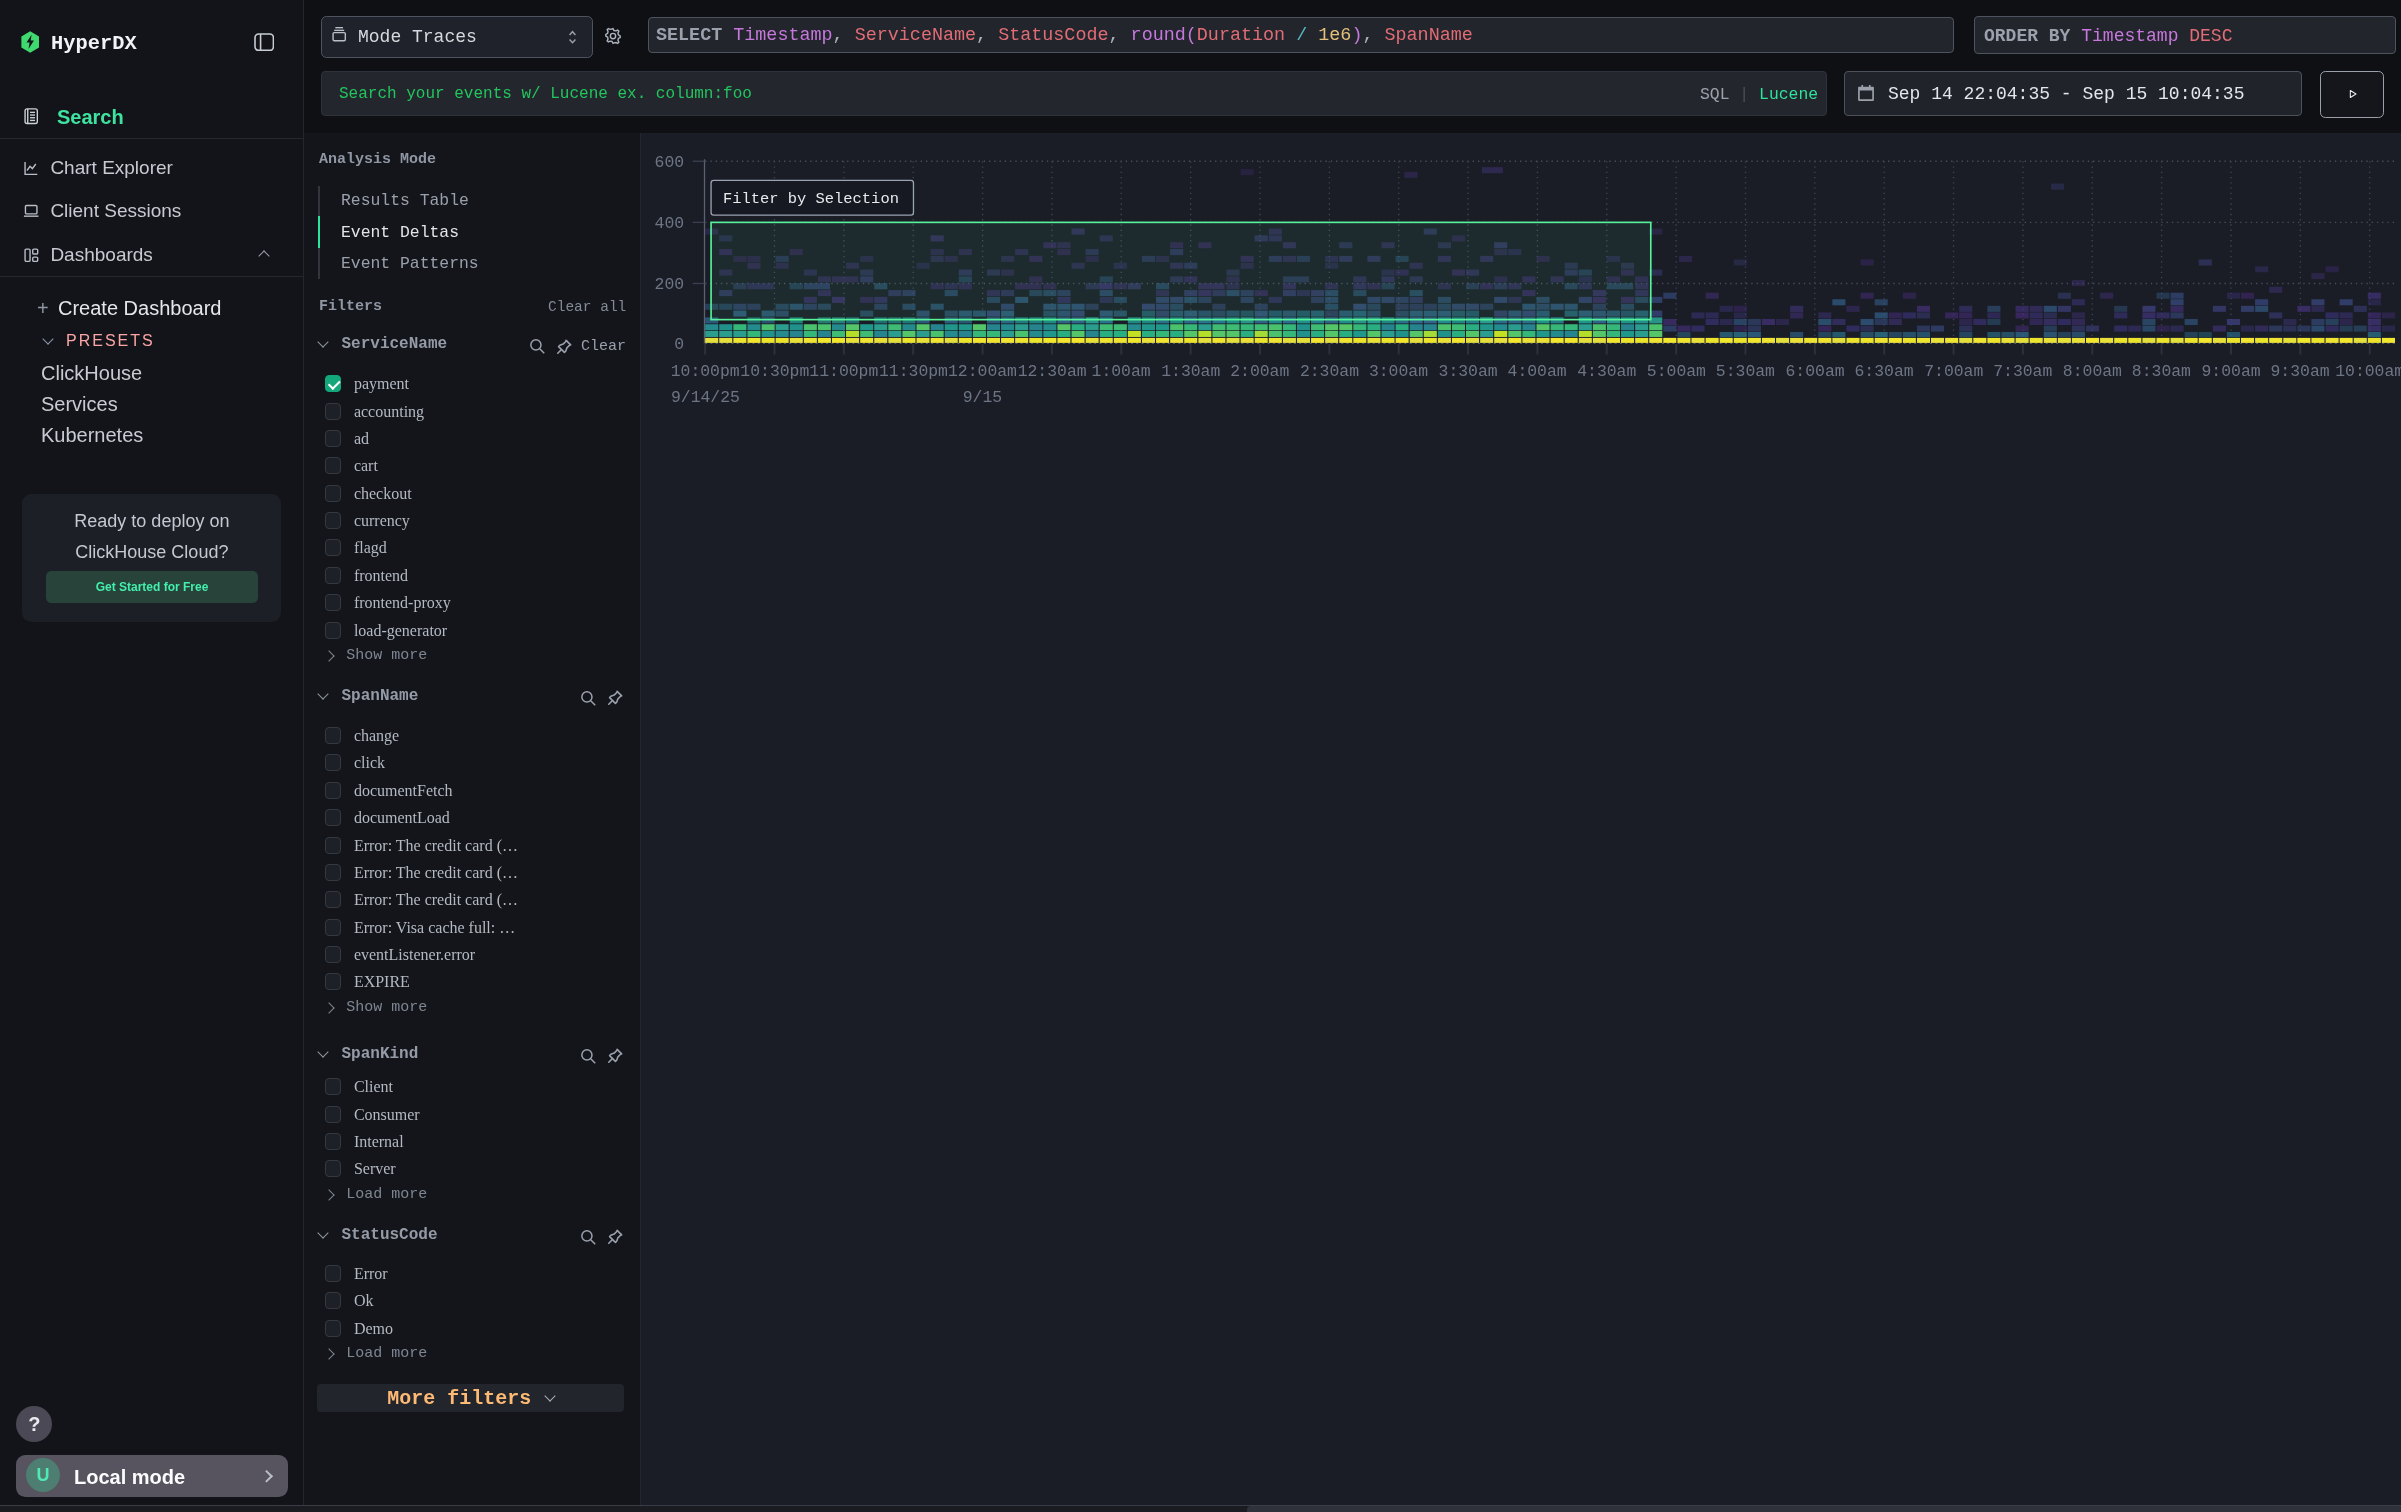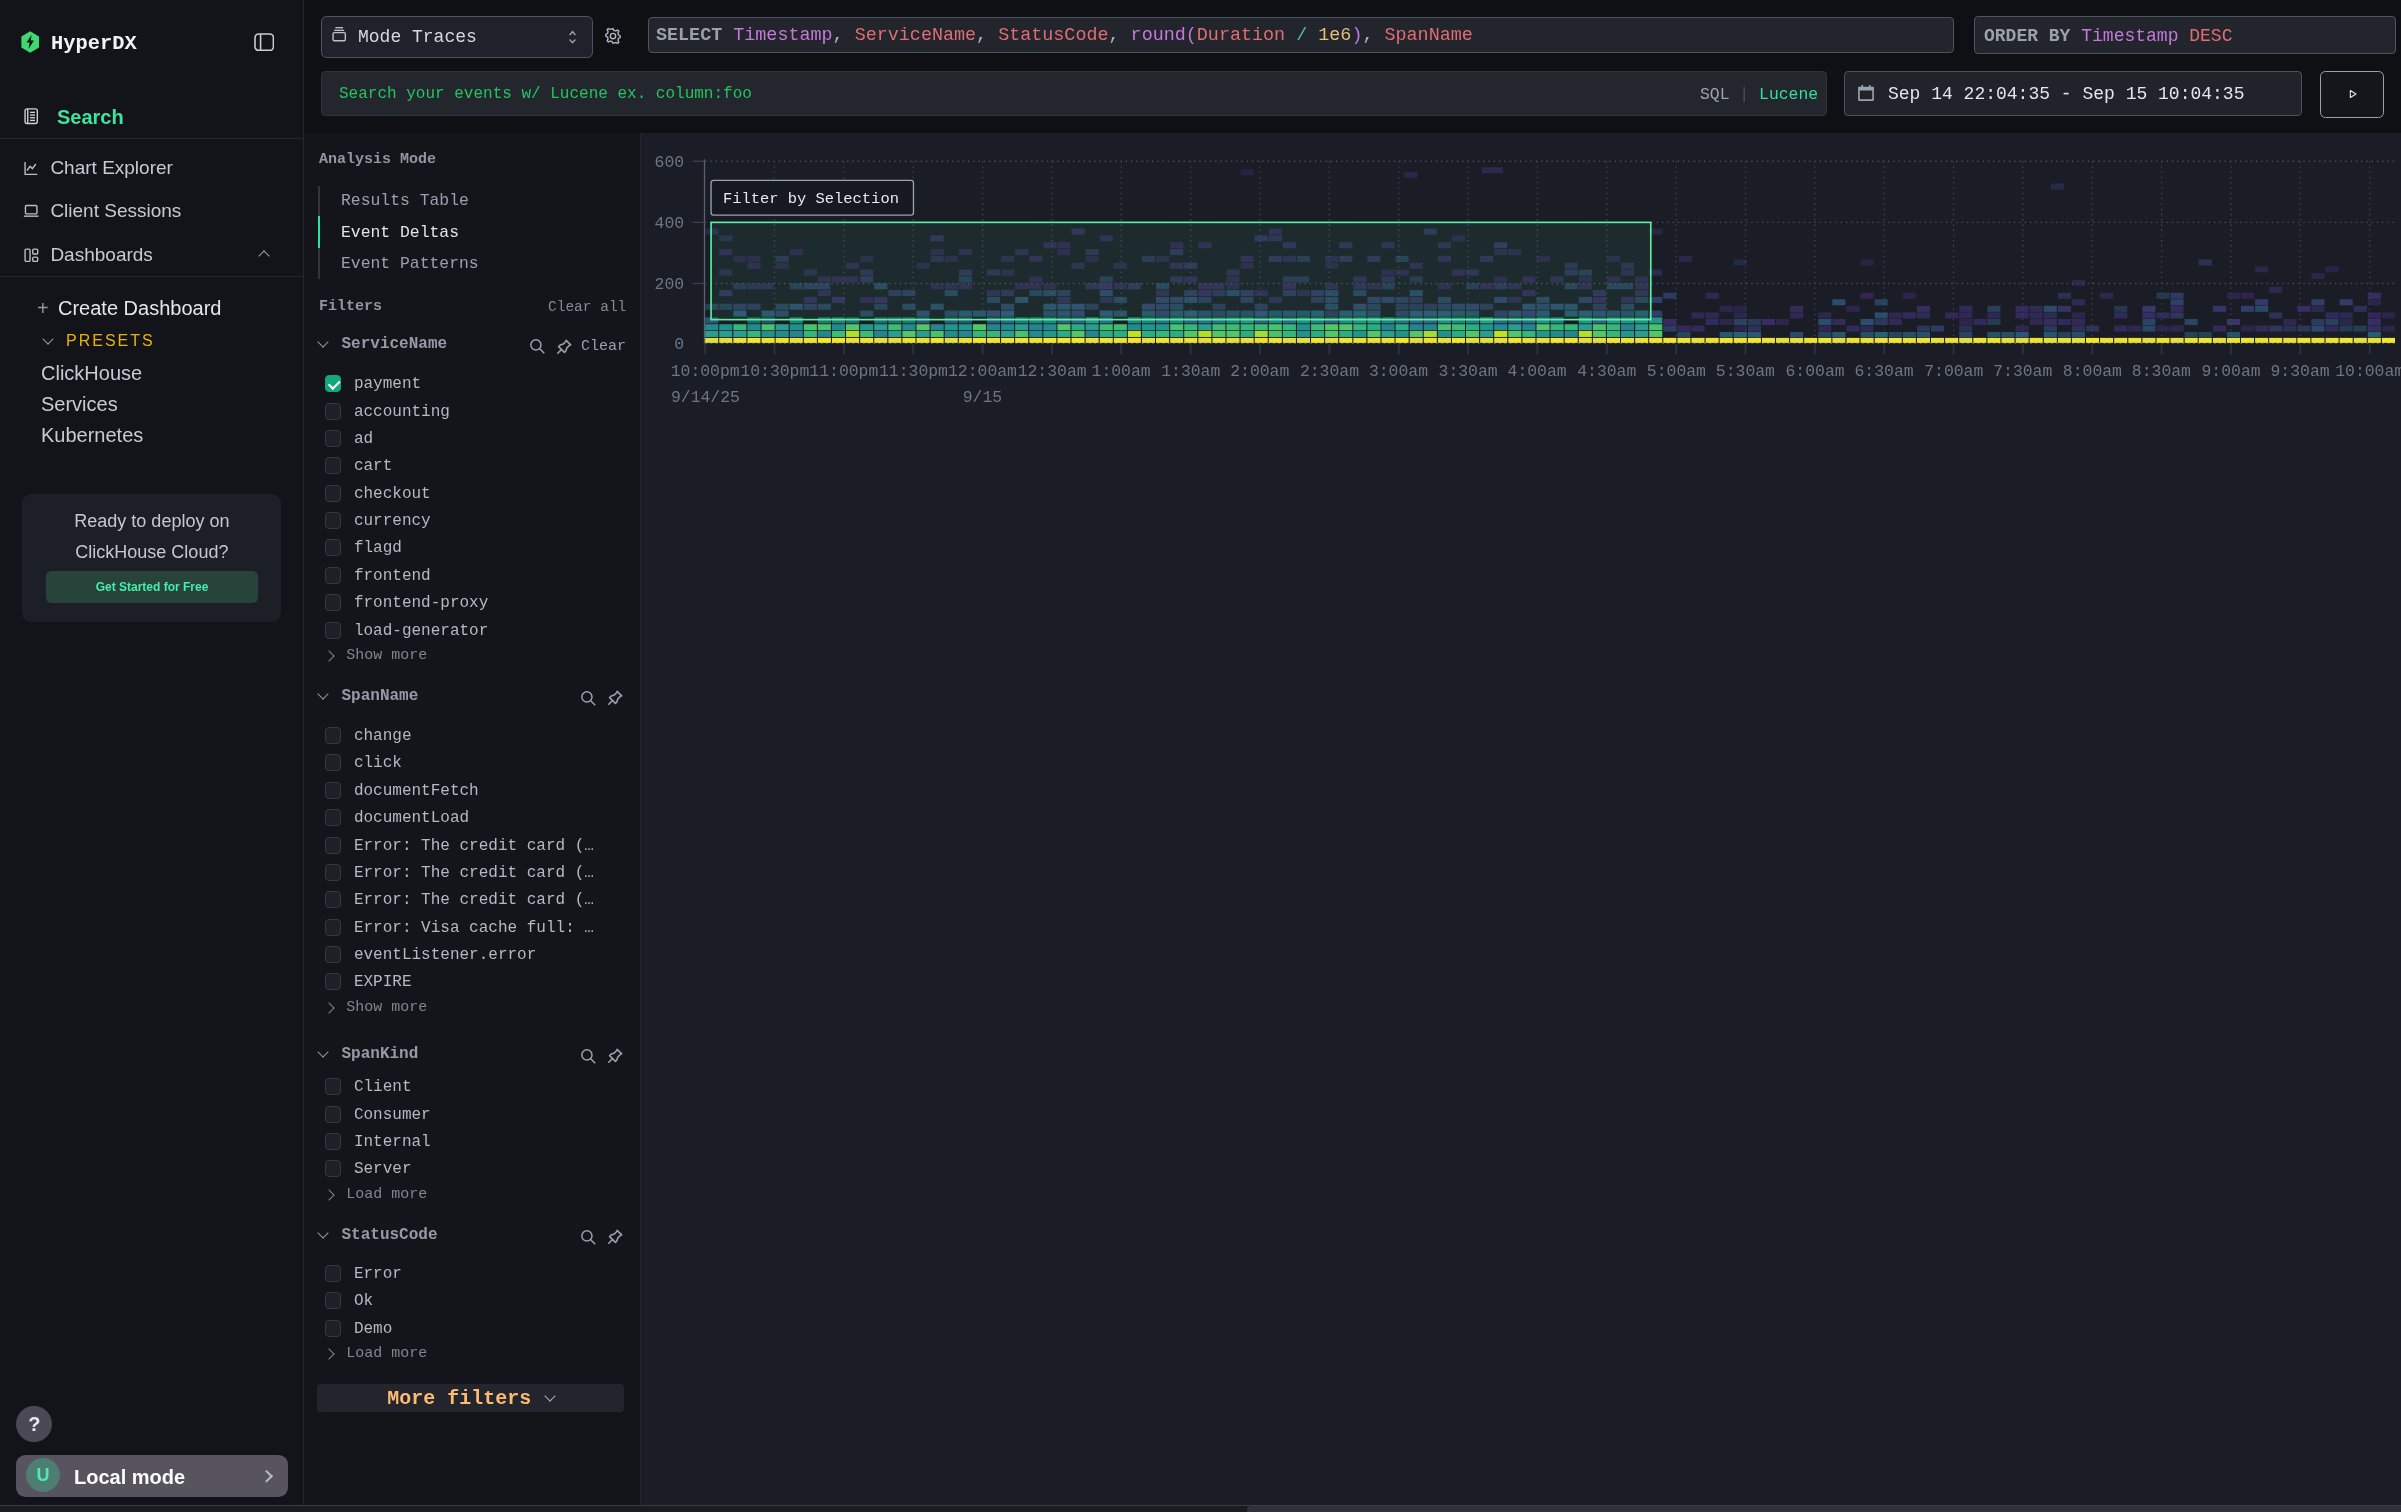--- a/index.html
+++ b/index.html
@@ -3,21 +3,21 @@
 <style>
 *{margin:0;padding:0;box-sizing:border-box}
 html,body{width:2401px;height:1512px;overflow:hidden;background:#0e1014}
 body{position:relative;font-family:"Liberation Sans",sans-serif;-webkit-font-smoothing:antialiased}
 .abs{position:absolute}
 .mono{font-family:"Liberation Mono",monospace}
 .sans{font-family:"Liberation Sans",sans-serif}
 .cb{width:16.4px;height:16.4px;border-radius:4px;background:#1d2026;border:1.3px solid #343941;flex:0 0 auto}
 .cb.on{background:#12a87b;border-color:#12a87b;position:relative}
 .cb.on:after{content:"";position:absolute;left:4.6px;top:1.6px;width:4.6px;height:8.5px;border:solid #fff;border-width:0 2.3px 2.3px 0;transform:rotate(45deg)}
-.fitem{position:absolute;left:325px;height:27px;display:flex;align-items:center;gap:12.5px;color:#b4b9c2;font-size:16px;font-family:Liberation Mono, monospace;white-space:nowrap}
+.fitem{position:absolute;left:325px;height:27px;display:flex;align-items:center;gap:12.5px;color:#b4b9c2;font-size:16px;font-family:Liberation Serif, serif;white-space:nowrap}
 .fhead{position:absolute;left:319px;display:flex;align-items:center;color:#949ba6;font-weight:bold;font-size:16px;font-family:"Liberation Mono",monospace}
 .shmore{position:absolute;left:325px;display:flex;align-items:center;gap:9.2px;color:#7f8691;font-size:15px;font-family:"Liberation Mono",monospace}
 .chev{width:8px;height:8px;border:solid #7f8691;border-width:0 1.6px 1.6px 0;display:inline-block}
 .chev.r{transform:rotate(-45deg)}
 .chev.d{transform:rotate(45deg)}
 .navitem{position:absolute;left:22px;display:flex;align-items:center;gap:10px;color:#c7cad2;font-size:19px}
 svg.ic{flex:0 0 auto}
 </style></head>
 <body>
 
@@ -64,21 +64,21 @@
       <rect x="14" y="4" width="6.5" height="6.5" rx="1.5"></rect>
       <rect x="14" y="14.5" width="6.5" height="5.5" rx="1.5"></rect>
  </svg>
     <span>Dashboards</span>
 </div>
 <span class="chev" style="position:absolute;left:260px;top:252px;border-color:#9aa0ab;transform:rotate(-135deg)"></span>
 <div class="abs" style="left:0;top:276px;width:304px;height:0.7px;background:#25272e"></div>
 <div class="abs sans" style="left:37px;top:297px;font-size:20px;color:#8f96a2">+</div>
 <div class="abs sans" style="left:58px;top:297px;font-size:20px;color:#e4e6eb">Create Dashboard</div>
 <span class="chev d" style="position:absolute;left:44px;top:335px;border-color:#8e99ac"></span>
-<div class="abs sans" style="left:66px;top:332px;font-size:16px;color:#eab308;letter-spacing:2px">PRESETS</div>
+<div class="abs sans" style="left:66px;top:332px;font-size:16px;color:#fca5a5;letter-spacing:2px">PRESETS</div>
 <div class="abs sans" style="left:41px;top:362px;font-size:20px;color:#c8cbd3">ClickHouse</div>
 <div class="abs sans" style="left:41px;top:393px;font-size:20px;color:#c8cbd3">Services</div>
 <div class="abs sans" style="left:41px;top:424px;font-size:20px;color:#c8cbd3">Kubernetes</div>
 
 <div class="abs" style="left:22.4px;top:494px;width:259px;height:128px;background:#1c1f26;border-radius:9.2px"></div>
 <div class="abs sans" style="left:22.4px;top:511px;width:259px;text-align:center;font-size:18px;color:#c3c8d2">Ready to deploy on</div>
 <div class="abs sans" style="left:22.4px;top:542px;width:259px;text-align:center;font-size:18px;color:#c3c8d2">ClickHouse Cloud?</div>
 <div class="abs sans" style="left:46px;top:571px;width:212px;height:32px;background:#27433a;border-radius:5.3px;display:flex;align-items:center;justify-content:center;font-size:12px;font-weight:bold;color:#43efac">Get Started for Free</div>
 
 <div class="abs" style="left:16.4px;top:1406px;width:36px;height:36px;border-radius:50%;background:#4c4956;display:flex;align-items:center;justify-content:center;color:#e8eaee;font-size:20px;font-weight:bold">?</div>

